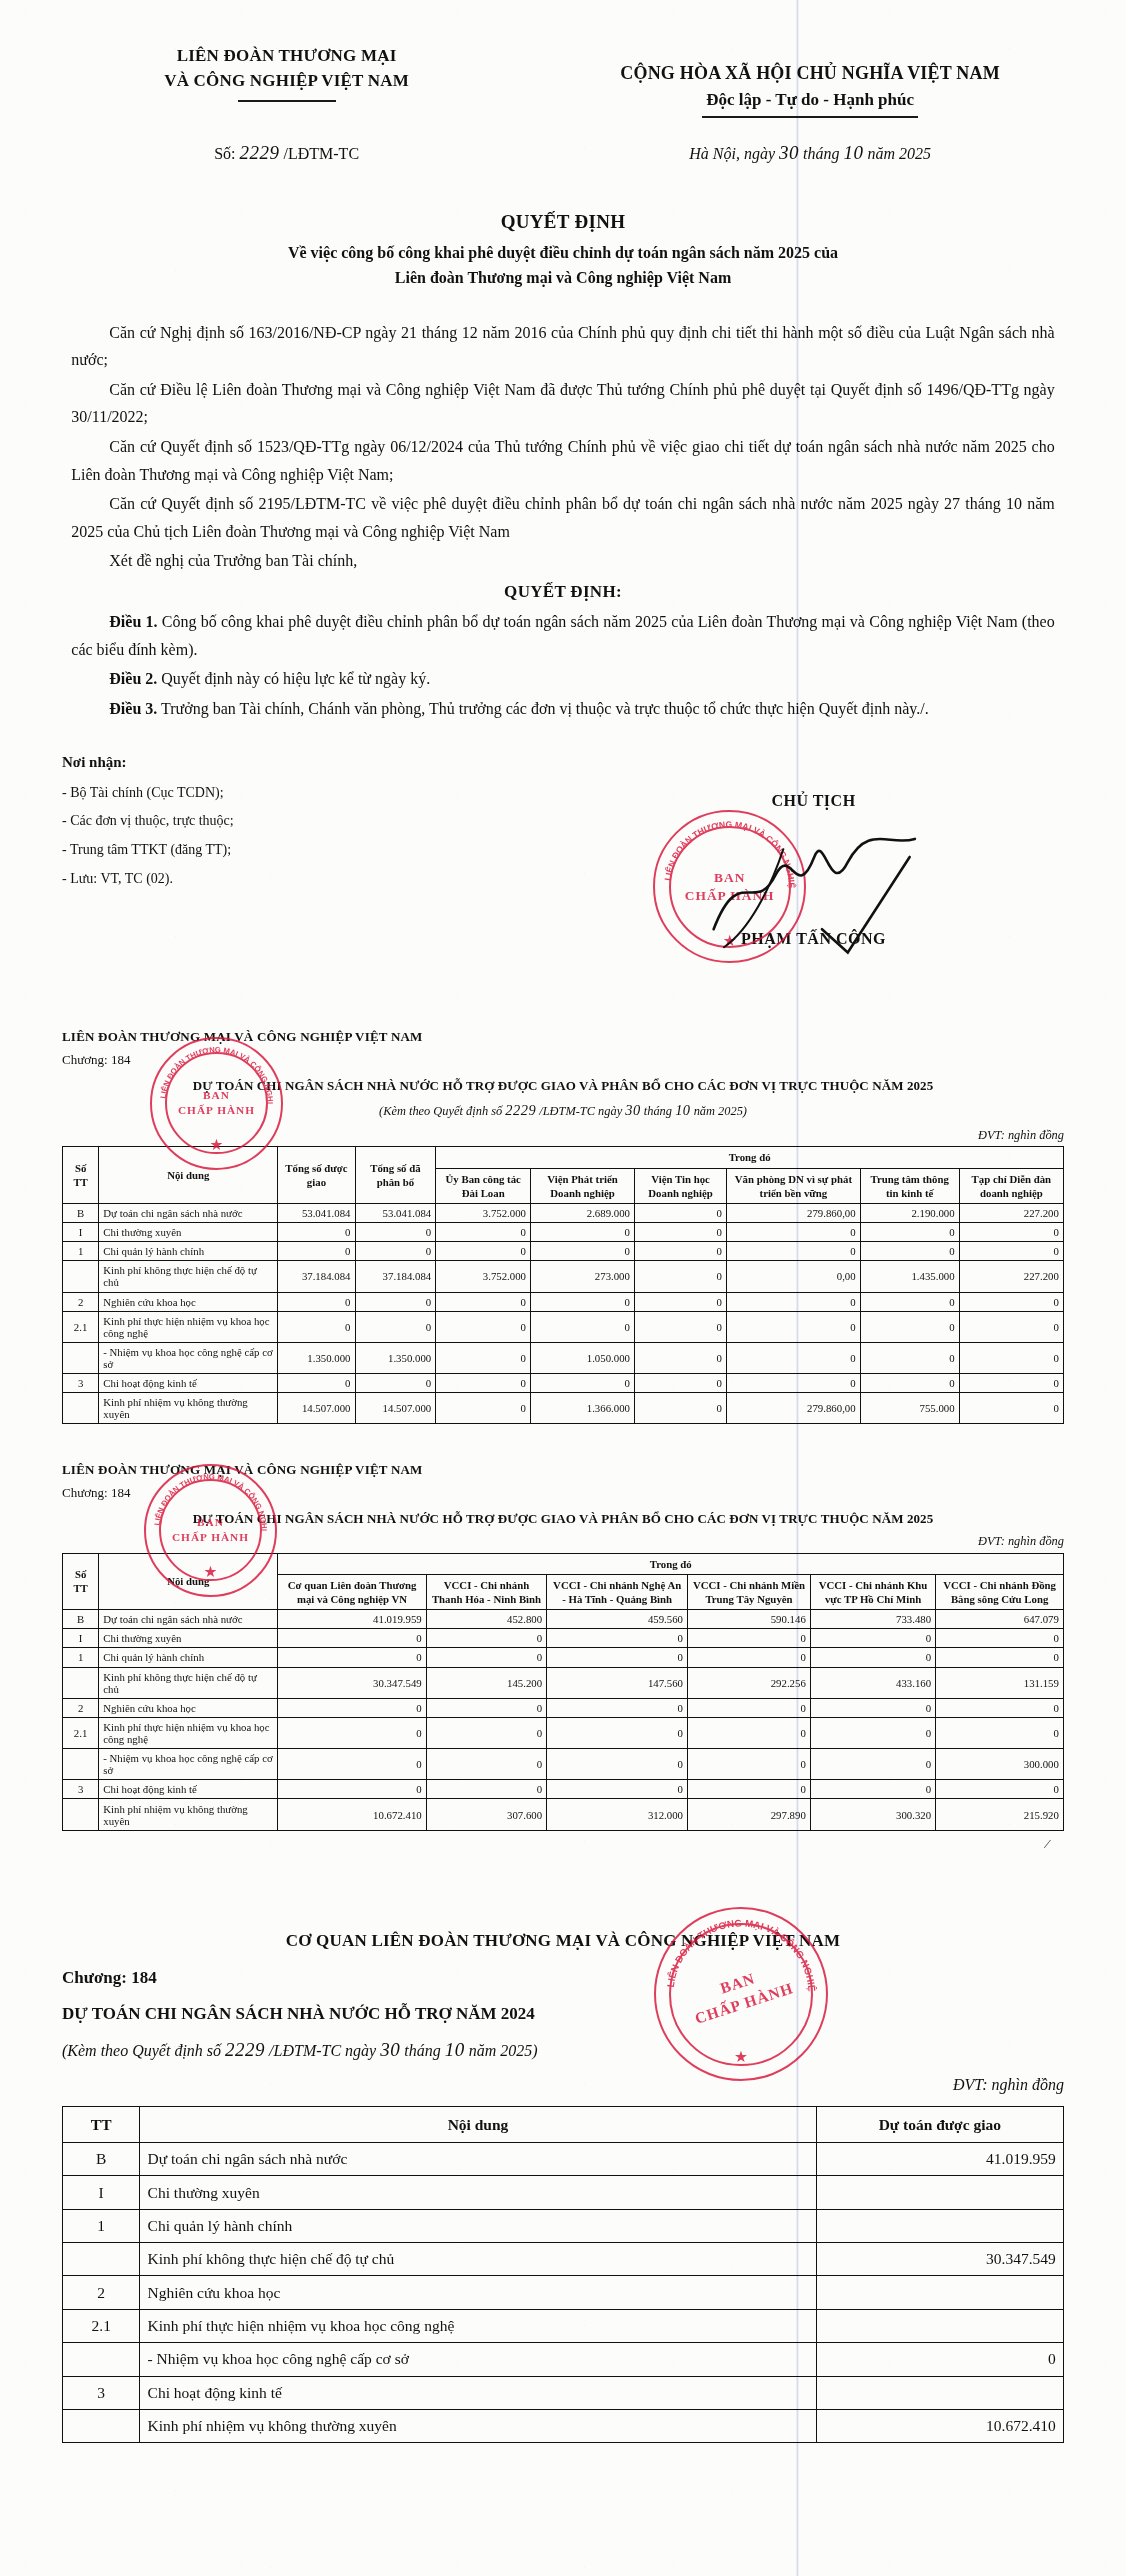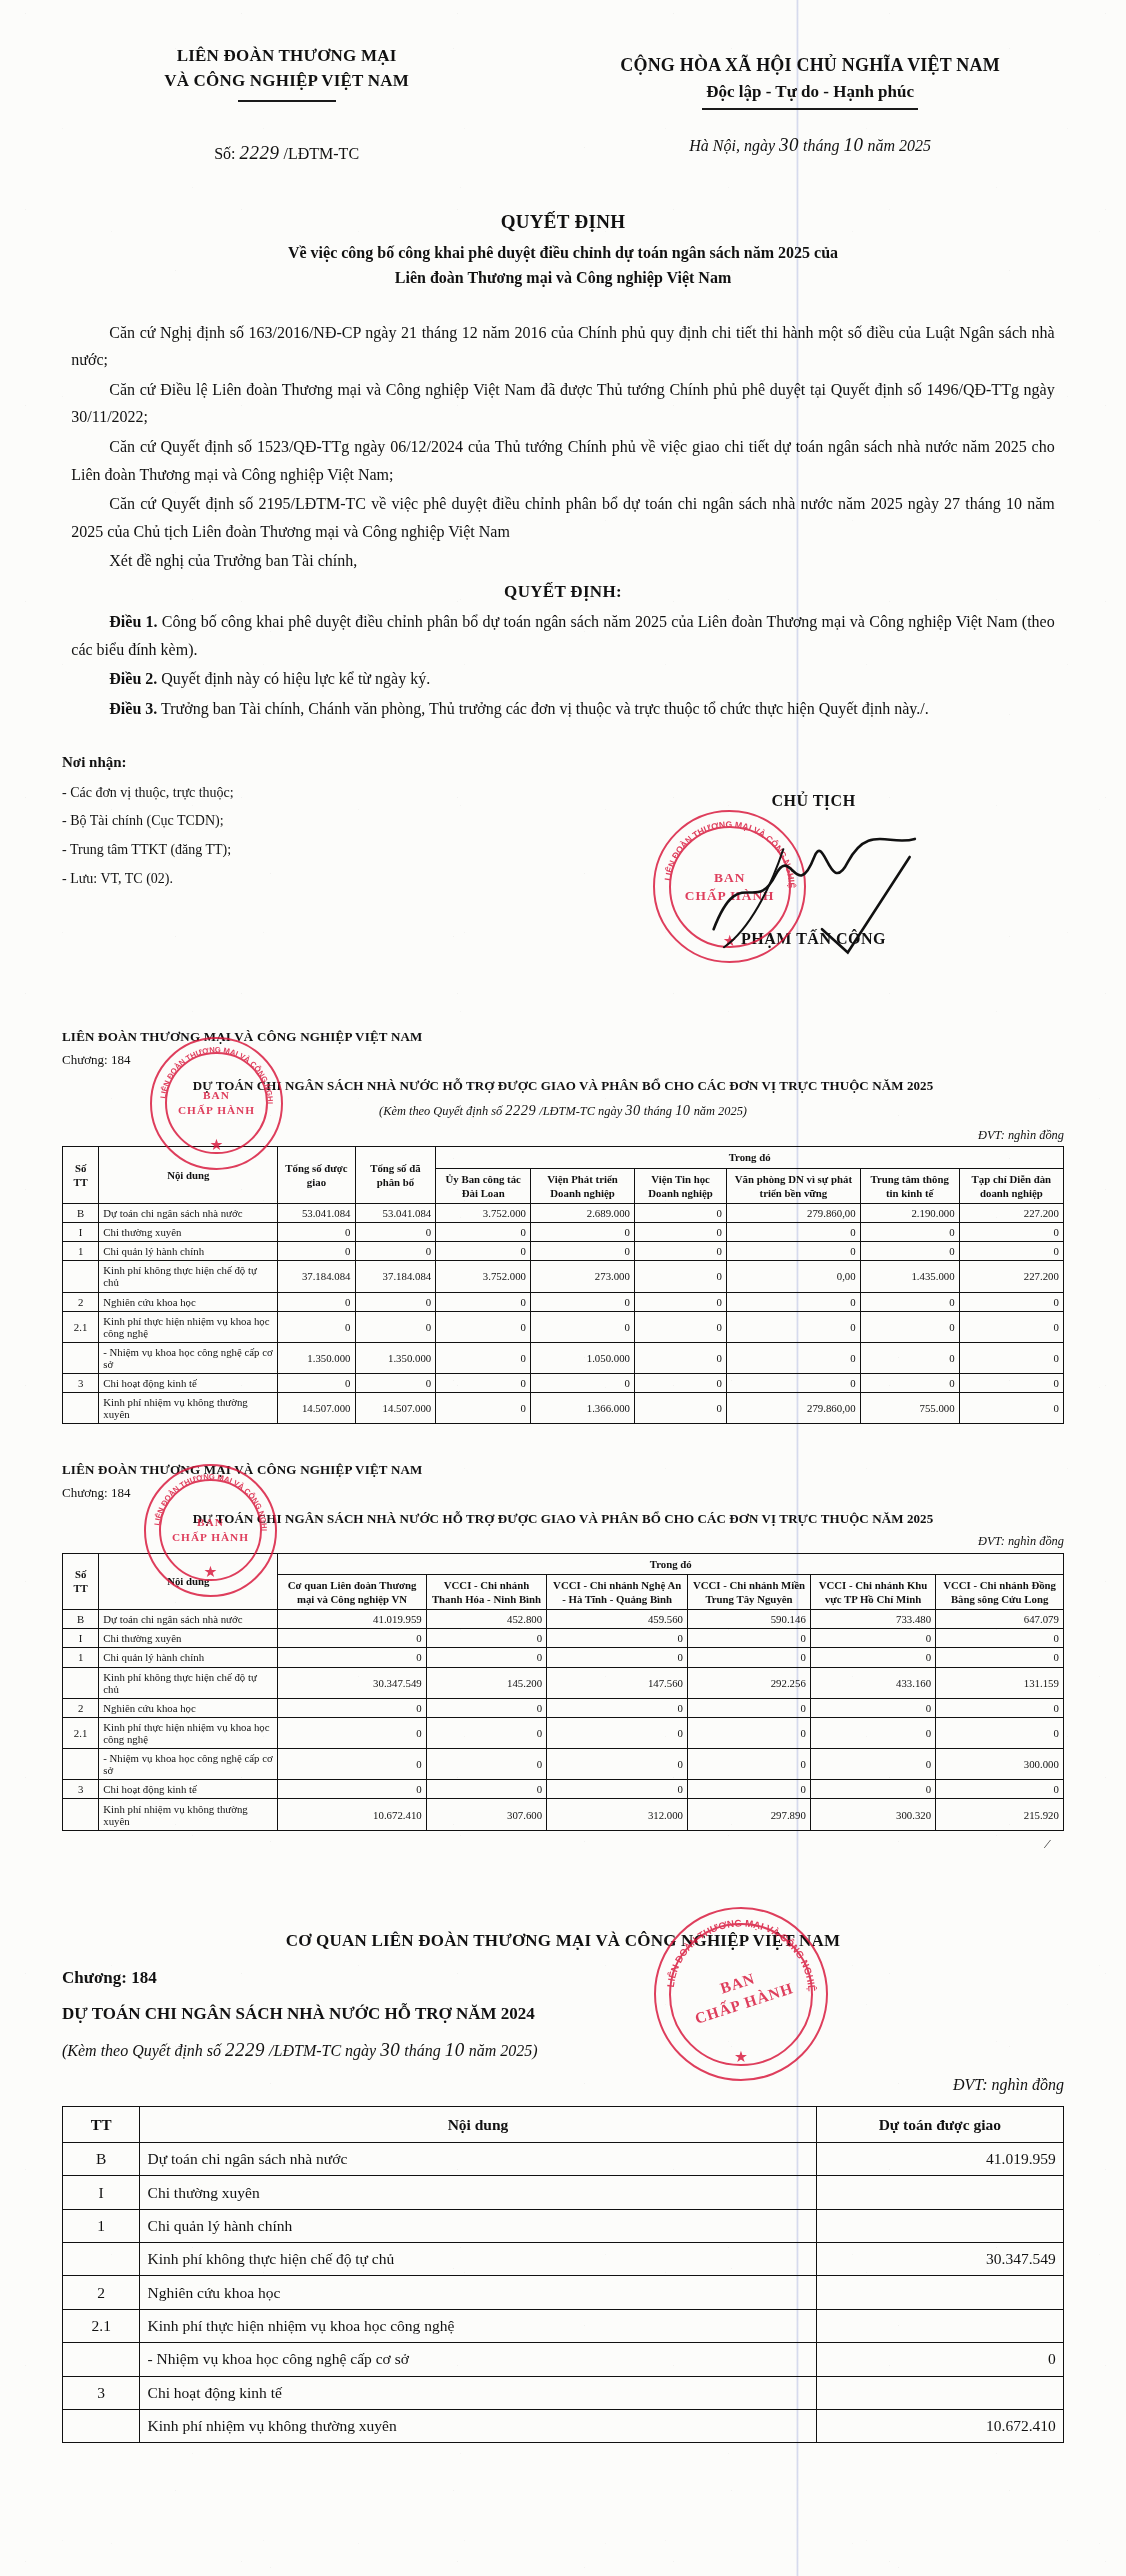--- a/index.html
+++ b/index.html
@@ -21,21 +21,21 @@
       radial-gradient(circle at 72% 91%, rgba(0,0,0,.04) 0 0.5px, transparent 0.5px);
     background-size:216px 196px,278px 222px,201px 268px,314px 242px,247px 289px,268px 206px;
     opacity:.85;
   }
   .fold{position:absolute;top:0;bottom:0;width:3.1px;left:796px;
     background:linear-gradient(90deg,rgba(190,195,225,0) 0%,rgba(176,184,224,.55) 45%,rgba(190,195,225,0) 100%);
     pointer-events:none;}
   .sheet{position:relative;z-index:2;padding:31px 62px 0 62px;}
 
   
-  .hdr{display:flex;justify-content:space-between;align-items:center;margin-top:13.4px;gap:45px;}
+  .hdr{display:flex;justify-content:space-between;align-items:flex-end;margin-top:13.4px;gap:45px;}
   .hdr-left{width:46%;text-align:center;}
   .hdr-right{width:52%;text-align:center;}
   .org-line{font-weight:bold;font-size:17px;letter-spacing:0.2px;line-height:1.45;}
   .nation-line{font-weight:bold;font-size:18px;letter-spacing:0.2px;line-height:1.45;}
   .motto{font-weight:bold;font-size:17px;margin-top:3.1px;}
   .rule{height:2.1px;background:#1a1a1a;margin:6.2px auto 0;}
   .rule.l{width:98px;}
   .rule.r{width:216px;}
   .docno{font-size:16px;margin-top:40px;text-align:center;}
   .hw{font-family:"Liberation Serif",serif;font-style:italic;font-size:19px;letter-spacing:0.5px;}
@@ -165,22 +165,22 @@
       <p class="art">
         <b>Điều 3.</b>
         <span>Trưởng ban Tài chính, Chánh văn phòng, Thủ trưởng các đơn vị thuộc và trực thuộc tổ chức thực hiện Quyết định này./.</span>
       </p>
     </div>
 
     <div class="signwrap">
       <div class="recv">
         <div class="rt">Nơi nhận:</div>
         <ul>
+          <li>- Bộ Tài chính (Cục TCDN);</li>
           <li>- Các đơn vị thuộc, trực thuộc;</li>
-          <li>- Bộ Tài chính (Cục TCDN);</li>
           <li>- Trung tâm TTKT (đăng TT);</li>
           <li>- Lưu: VT, TC (02).</li>
         </ul>
       </div>
       <div class="signer">
         <div class="role">CHỦ TỊCH</div>
         <div class="name">PHẠM TẤN CÔNG</div>
 
         <div class="seal seal1">
           <div class="inner"></div>

